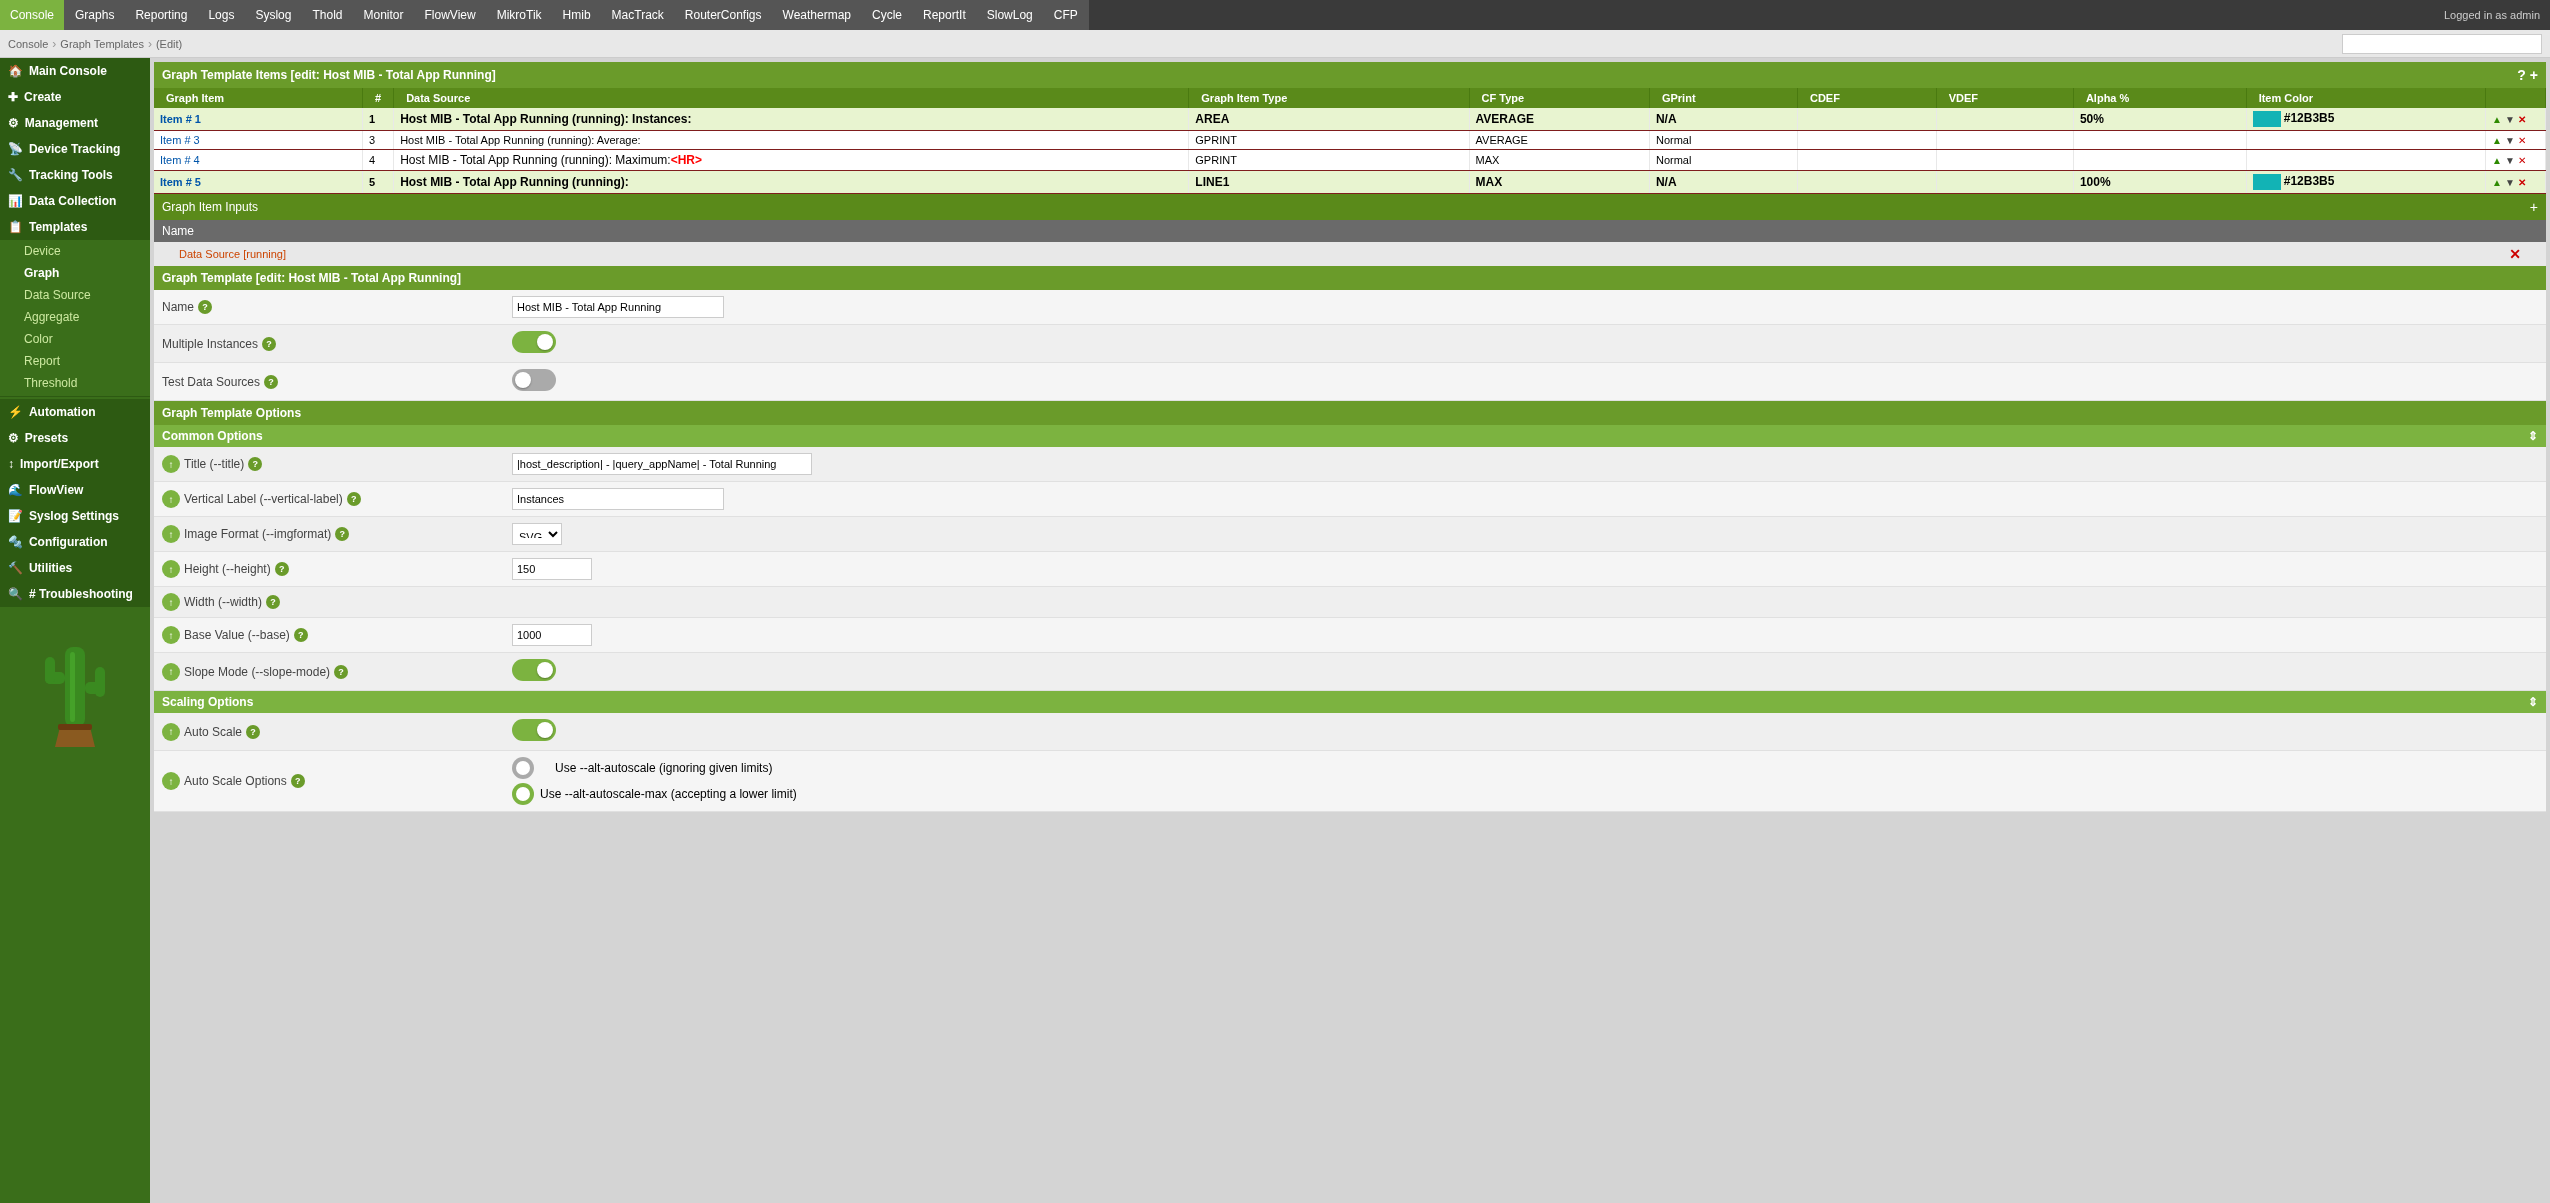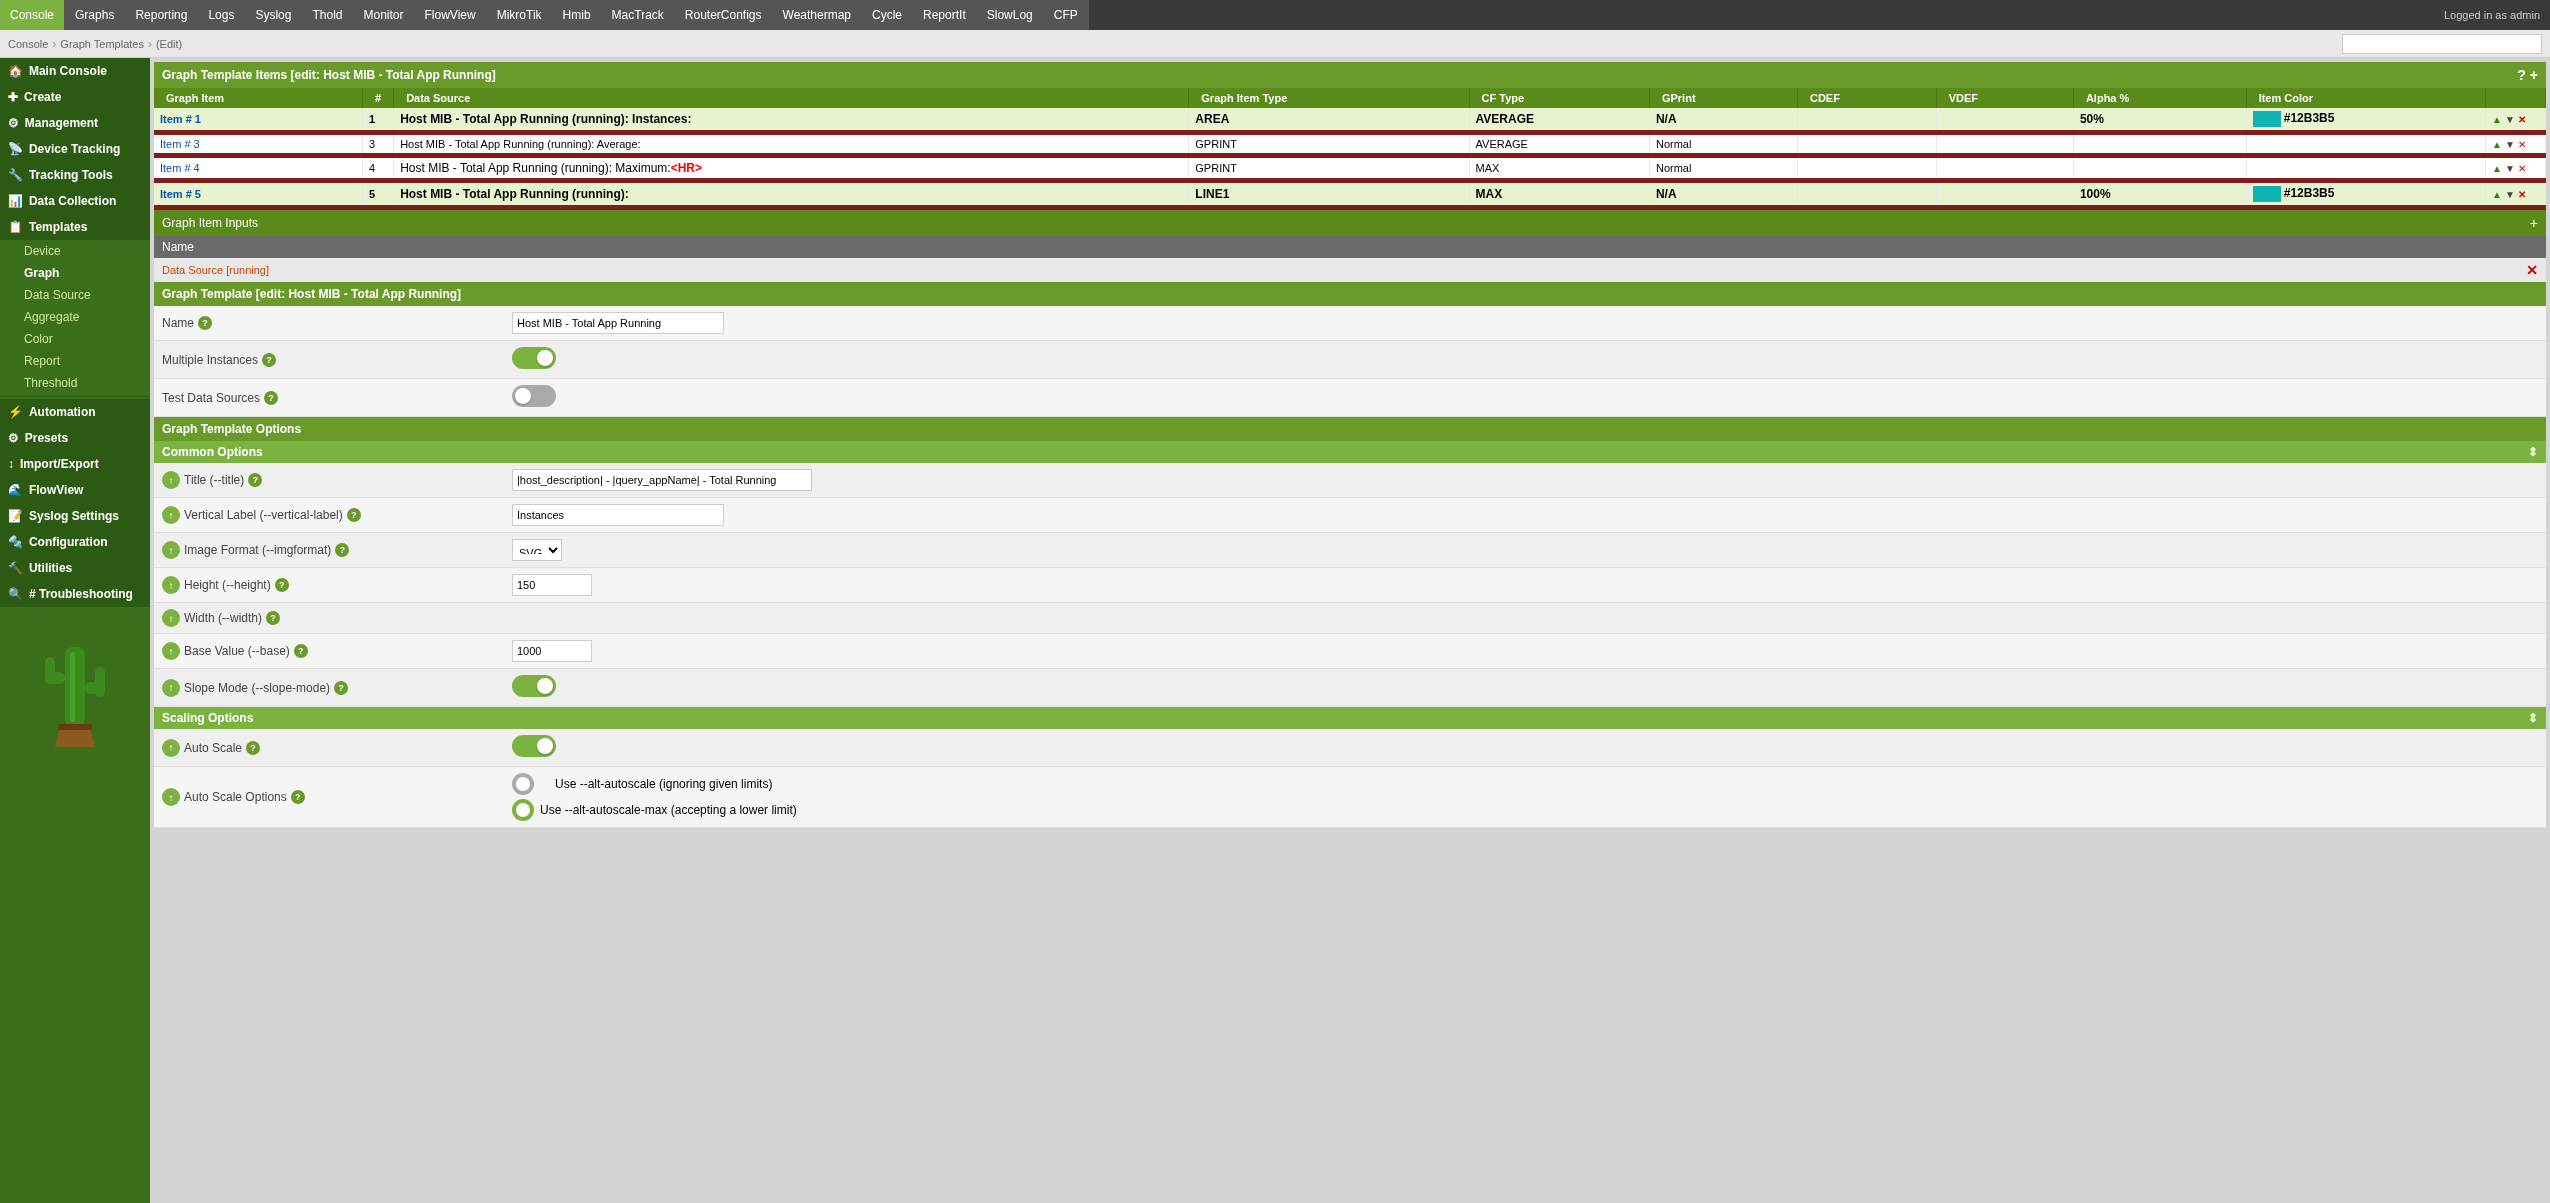--- a/index.html
+++ b/index.html
@@ -32,21 +32,21 @@
     .content { flex: 1; padding: 4px; background: #d4d4d4; overflow-y: auto; }
 
     
     .section-header { background: #6a9b2a; color: #fff; padding: 5px 8px; font-weight: bold; font-size: 12px; display: flex; align-items: center; justify-content: space-between; margin-bottom: 0; }
     .section-header .icons { display: flex; gap: 4px; align-items: center; }
     .section-header-icon { color: #fff; cursor: pointer; font-size: 14px; }
 
     
     .data-table { width: 100%; border-collapse: collapse; background: #fff; }
     .data-table th { background: #5a8a1a; color: #fff; padding: 4px 12px; text-align: left; font-size: 11px; border-right: 1px solid #4a7a10; }
-    .data-table td { padding: 3px 6px; border-bottom: 5px solid #7f1d1d; border-right: 1px solid #e8e8e8; font-size: 11px; vertical-align: middle; }
+    .data-table td { padding: 3px 6px; border-bottom: 1px solid #7f1d1d; border-right: 1px solid #e8e8e8; font-size: 11px; vertical-align: middle; }
     .data-table tr.row-highlight { background: #e8f4d0; }
     .data-table tr.row-highlight td { font-weight: bold; }
 
     
     .color-swatch { width: 28px; height: 16px; display: inline-block; background: #12B3B5; vertical-align: middle; }
 
     
     .toggle { display: inline-flex; align-items: center; width: 44px; height: 22px; background: #7cb340; border-radius: 11px; cursor: pointer; position: relative; }
     .toggle-knob { position: absolute; right: 3px; width: 16px; height: 16px; background: #fff; border-radius: 50%; box-shadow: 0 1px 2px rgba(0,0,0,0.3); }
     .toggle-off { background: #aaa; }
@@ -63,21 +63,21 @@
 
     .help-icon { display: inline-flex; align-items: center; justify-content: center; width: 14px; height: 14px; border-radius: 50%; background: #6a9b2a; color: #fff; font-size: 9px; cursor: pointer; font-weight: bold; }
     .up-icon { display: inline-flex; align-items: center; justify-content: center; width: 18px; height: 18px; background: #7cb340; border-radius: 50%; color: #fff; font-size: 10px; cursor: pointer; }
 
     
     .subsection-header { background: #7cb340; color: #fff; padding: 4px 8px; font-size: 11px; font-weight: bold; display: flex; align-items: center; justify-content: space-between; }
 
     
     .gi-section { background: #5a8a1a; color: #fff; padding: 5px 8px; font-size: 12px; font-weight: normal; display: flex; align-items: center; justify-content: space-between; }
     .gi-name-row { background: #6a6a6a; color: #fff; padding: 4px 8px; font-size: 11px; display: flex; align-items: center; }
-    .gi-ds-row { background: #e8e8e8; padding: 4px 8px; display: flex; align-items: center; justify-content: space-between; }
+    .gi-ds-row { background: #e8e8e8; padding: 4px 25px; display: flex; align-items: center; justify-content: space-between; }
     .gi-ds-link { color: #cc4400; cursor: pointer; font-size: 11px; }
 
     .red-link { color: #cc4400; }
     .close-btn { color: #cc0000; cursor: pointer; font-size: 14px; font-weight: bold; }
 
     
     .arr { font-size: 10px; cursor: pointer; color: #666; }
     .arr-up { color: #2d8a00; }
     .arr-down { color: #444; }
     .arr-del { color: #cc0000; }

